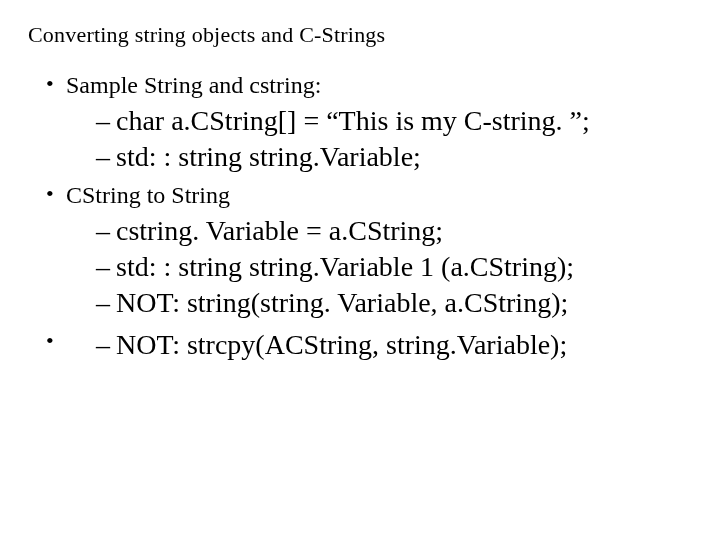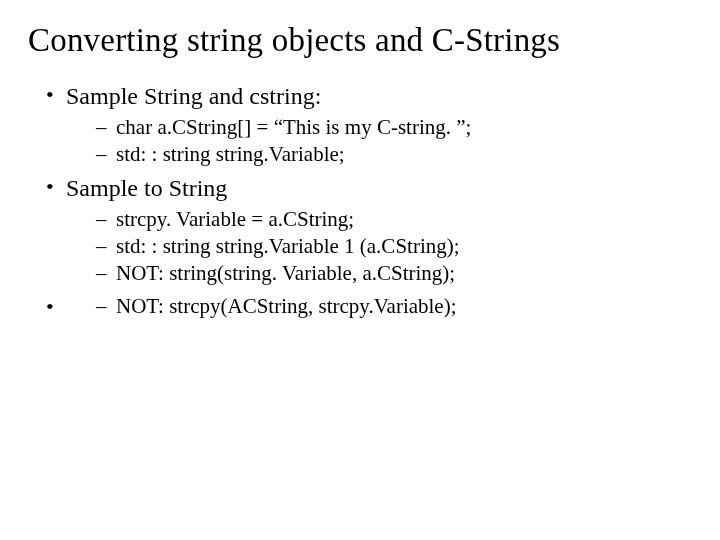--- a/index.html
+++ b/index.html
@@ -9,21 +9,21 @@
     height: 540px;
     background: #fff;
     font-family: "Times New Roman", Times, serif;
     color: #000;
   }
   .slide {
     box-sizing: border-box;
     padding: 22px 28px 0 28px;
   }
   .title {
-    font-size: 33px;
+    font-size: 22px;
     font-weight: 400;
     margin: 0 0 22px 0;
     letter-spacing: 0.2px;
   }
   ul.level1 {
     list-style: none;
     margin: 12px;
     padding: 0;
   }
   ul.level1 > li {
@@ -39,21 +39,21 @@
     left: 6px;
     top: 0;
     font-size: 22px;
   }
   ul.level2 {
     list-style: none;
     margin: 2px 0 6px 0;
     padding: 0;
   }
   ul.level2 > li {
-    font-size: 21px;
+    font-size: 28px;
     padding-left: 50px;
     position: relative;
     line-height: 1.28;
   }
   ul.level2 > li::before {
     content: "–";
     position: absolute;
     left: 30px;
     top: 0;
   }
@@ -66,26 +66,26 @@
 
   <ul class="level1">
     <li>
       <span>Sample String and cstring:</span>
       <ul class="level2">
         <li>char a.CString[] = “This is my C-string. ”;</li>
         <li>std: : string string.Variable;</li>
       </ul>
     </li>
     <li>
-      <span>Sample to String</span>
+      <span>CString to String</span>
       <ul class="level2">
-        <li>strcpy. Variable = a.CString;</li>
+        <li>cstring. Variable = a.CString;</li>
         <li>std: : string string.Variable 1 (a.CString);</li>
         <li>NOT: string(string. Variable, a.CString);</li>
       </ul>
     </li>
     <li>
       <ul class="level2">
-        <li>NOT: strcpy(ACString, strcpy.Variable);</li>
+        <li>NOT: strcpy(ACString, string.Variable);</li>
       </ul>
     </li>
   </ul>
 </div>
 
 </body></html>

